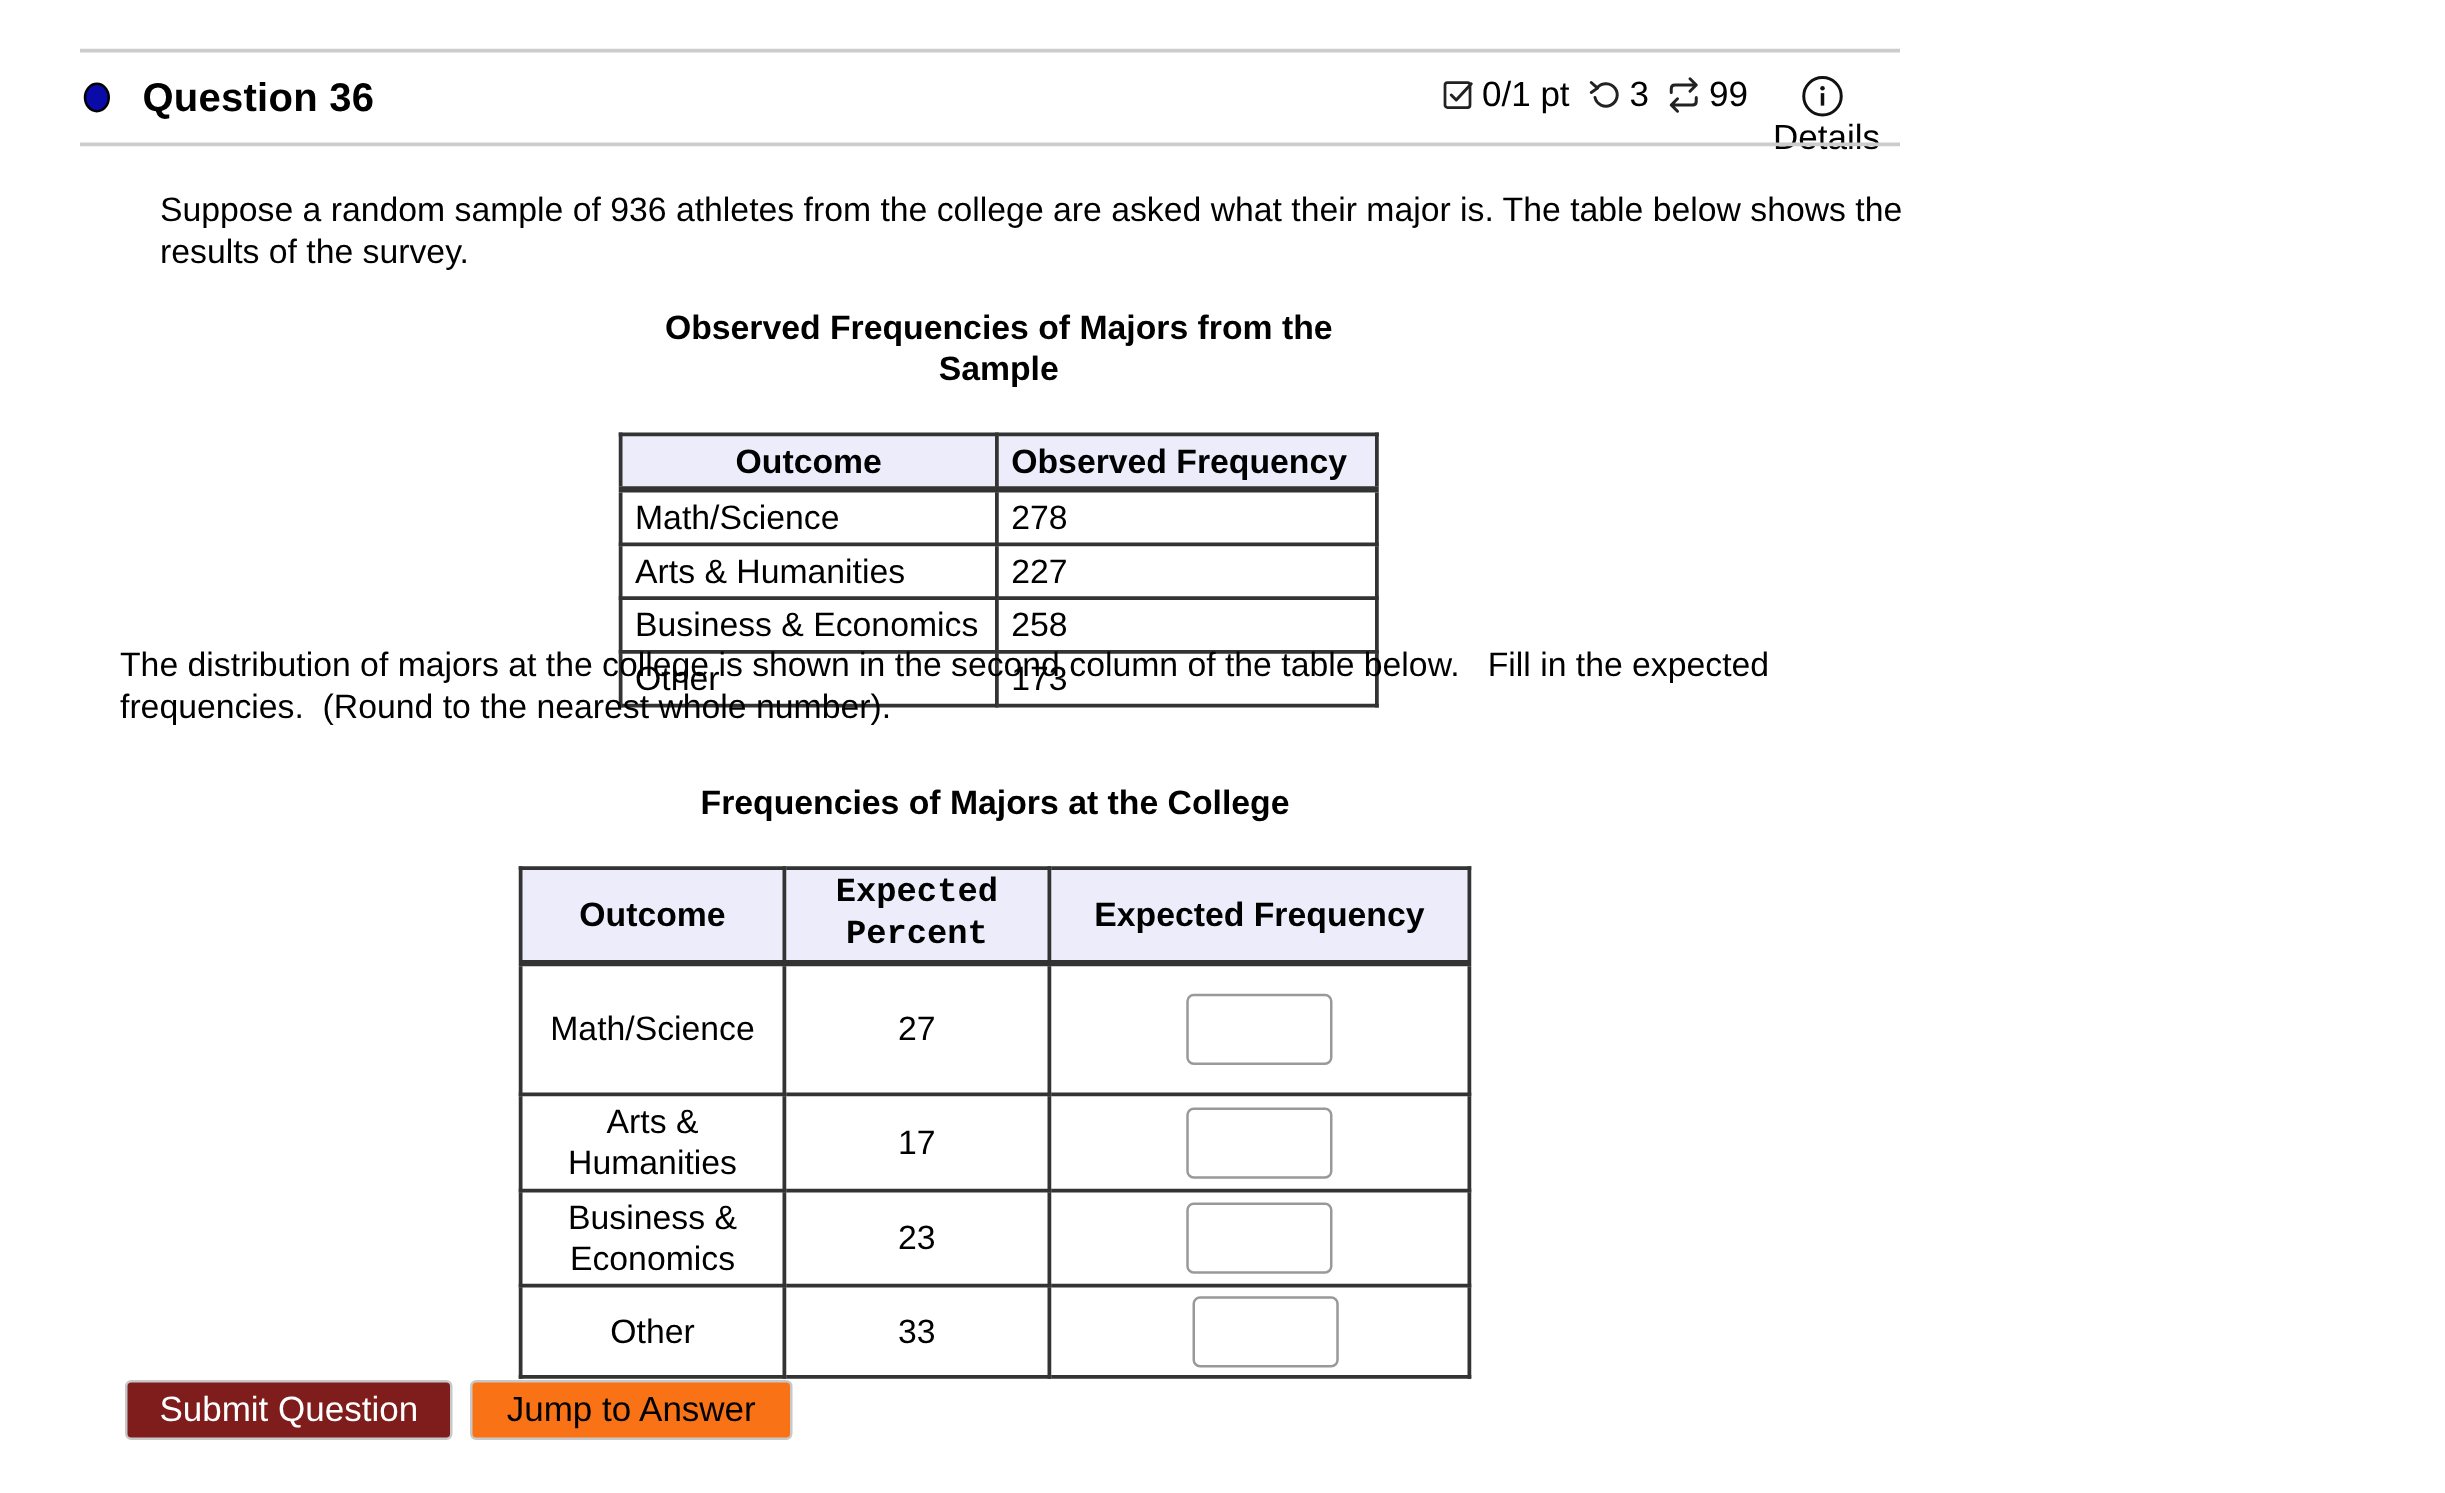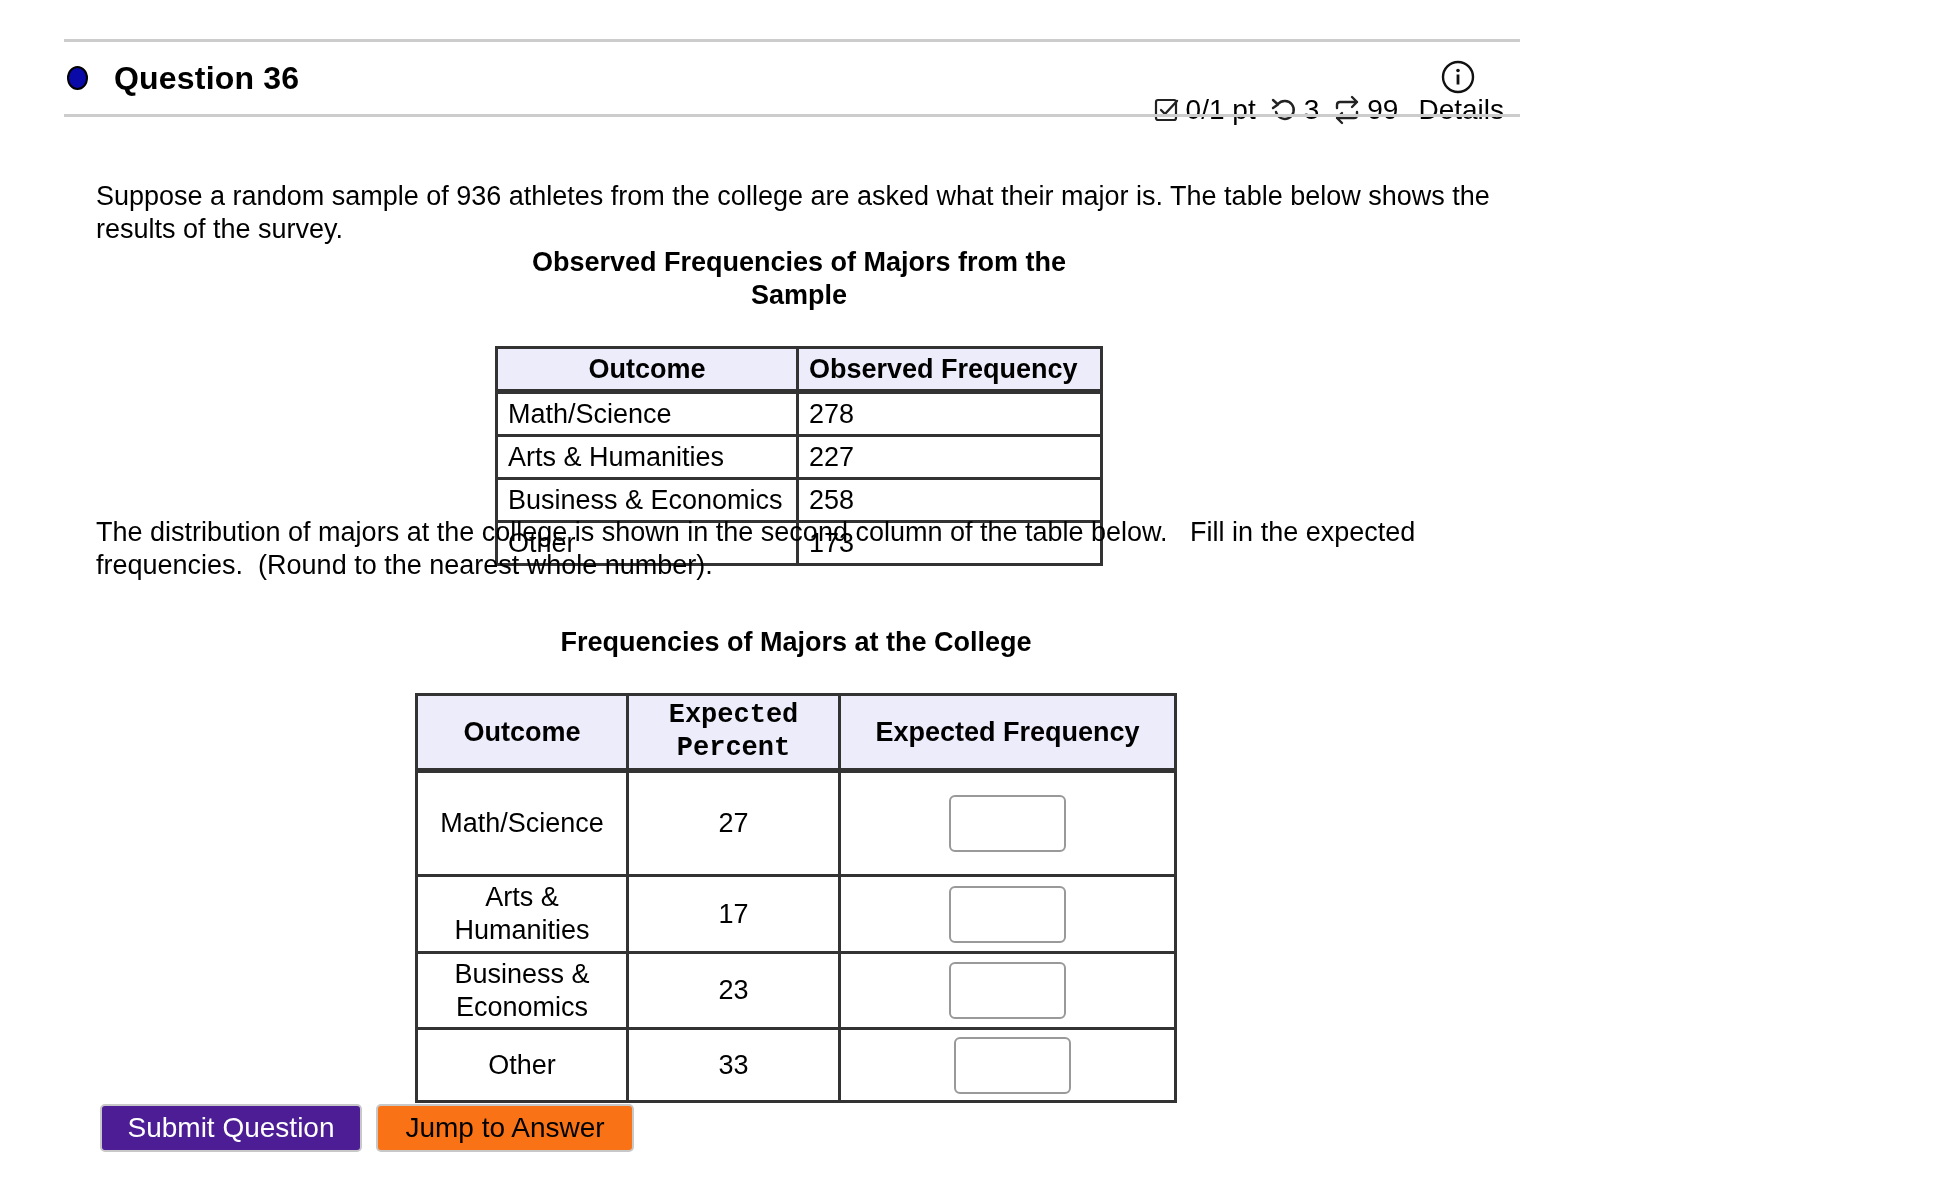--- a/index.html
+++ b/index.html
@@ -4,26 +4,26 @@
 <style>
   html, body { margin:0; padding:0; background:#ffffff; }
   body { width:1956px; height:1194px; position:relative; overflow:hidden;
          font-family:"Liberation Sans", sans-serif; color:#000; }
   .hline { position:absolute; left:64px; width:1456px; height:3px; background:#cccccc; }
   #hdr-top { top:39px; }
   #hdr-bot { top:114px; }
   .qdot { position:absolute; left:67px; top:66px; width:21px; height:24px; border-radius:50%;
           background:#0a0aa8; border:2px solid #000; box-sizing:border-box; }
   .qtitle { position:absolute; left:114px; top:60px; font-size:32px; font-weight:bold; letter-spacing:0.2px; }
-  .meta { position:absolute; right:452px; top:60px; display:flex; align-items:flex-end; gap:0; font-size:28px; }
+  .meta { position:absolute; right:452px; top:60px; display:flex; align-items:flex-start; gap:0; font-size:28px; }
   .meta .grp { display:flex; align-items:center; margin-left:14px; }
   .meta svg { display:block; }
   .meta .txt { margin-left:6px; }
   .para { position:absolute; left:96px; width:1400px; font-size:27px; line-height:33px; }
-  #p1 { top:180px; }
+  #p1 { top:152px;margin-left:32px; }
   #p2 { top:516px; }
   .caption { position:absolute; text-align:center; font-size:27px; font-weight:bold; line-height:33px; }
   #cap1 { left:495px; width:608px; top:246px; }
   #cap2 { left:415px; width:762px; top:626px; }
   table { position:absolute; border-collapse:collapse; font-size:27px;margin-top:36px; }
   table td, table th { border:3px solid #333; padding:0; }
   #t1 { left:495px; top:310px; width:608px; }
   #t1 th { background:#ececfb; height:40px; font-weight:bold; }
   #t1 thead tr { border-bottom:5px solid #333; }
   #t1 th.c1 { text-align:center; width:298px; }
@@ -35,21 +35,21 @@
   #t2 td { text-align:center; line-height:33px; }
   #t2 .w1 { width:208px; } #t2 .w2 { width:209px; }
   #t2 tr.r1 td { height:101px; }
   #t2 tr.r2 td { height:74px; }
   #t2 tr.r3 td { height:73px; }
   #t2 tr.r4 td { height:70px; }
   .ans { width:117px; height:57px; border:2px solid #999; border-radius:6px; box-sizing:border-box;
          background:#fff; font-size:24px; text-align:center; font-family:"Liberation Sans", sans-serif; }
   .btn { position:absolute; top:1104px; height:48px; box-sizing:border-box; border-radius:5px;
          font-size:28px; font-family:"Liberation Sans", sans-serif; display:flex; align-items:center; justify-content:center; cursor:pointer; }
-  #submit { left:100px; width:262px; background:#4c1d95; color:#fff; border:2px solid #c8c8c8; }
+  #submit { left:100px; width:262px; background:#7f1d1d; color:#fff; border:2px solid #c8c8c8; }
   #jump { left:376px; width:258px; background:#f97316; color:#000; border:2px solid #c8c8c8; }
 </style>
 </head>
 <body>
 
 <div class="hline" id="hdr-top"></div>
 <div class="qdot"></div>
 <div class="qtitle">Question 36</div>
 
 <div class="meta">

